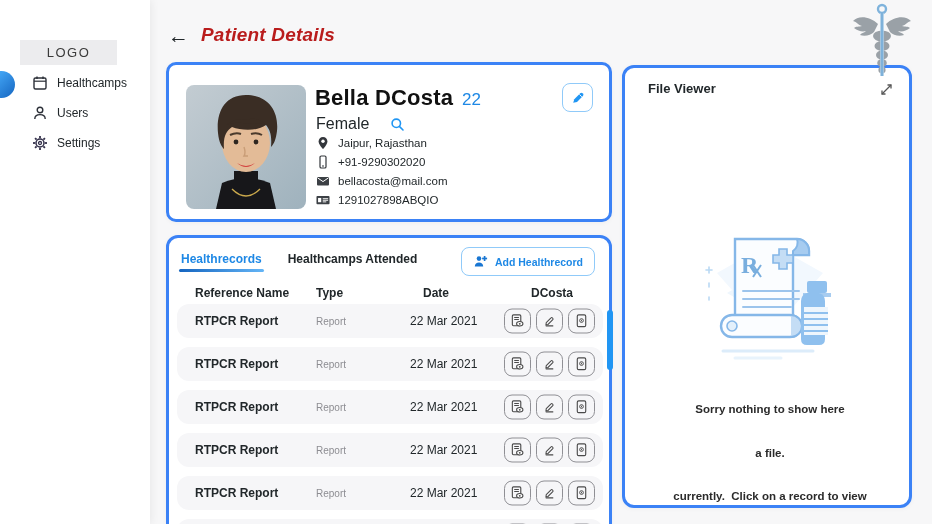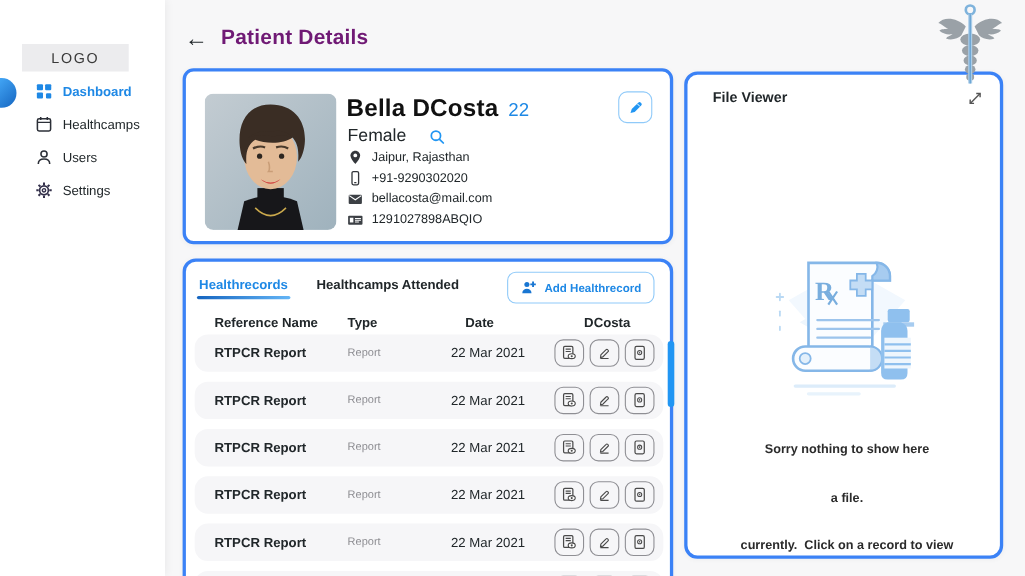--- a/index.html
+++ b/index.html
@@ -18,21 +18,21 @@
               cursor:pointer; }
   .nav-item .ni-icon { width:16px; height:16px; margin-right:9px; display:inline-flex; }
   .nav-item .ni-label { font-size:12px; color:#21272a; font-weight:400; }
   .nav-item.active .ni-label { color:#1e88e5; font-weight:700; }
   .active-marker { position:absolute; left:0; top:71px; width:15px; height:27px;
                    background:linear-gradient(135deg,#42a5f5,#1565c0); border-radius:0 14px 14px 0; }
 
   
   .page-header { position:absolute; left:168px; top:24px; display:flex; align-items:center; gap:12px; }
   .back-arrow { font-size:21px; color:#21272a; cursor:pointer; line-height:1; }
-  .page-title { font-size:19px; font-weight:700; color:#701a75; letter-spacing:0.2px; }
+  .page-title { font-size:19px; font-weight:700; color:#b91c1c; letter-spacing:0.2px;font-style:italic; }
   .caduceus { position:absolute; left:850px; top:2px; z-index:6; }
 
   
   .card { position:absolute; background:#fff; border:3px solid #3b82f6; border-radius:10px;
           box-shadow:0 1px 5px rgba(0,0,0,0.04); }
   .patient-card { left:166px; top:62px; width:446px; height:160px; }
   .records-card { left:166px; top:235px; width:446px; height:470px; border-radius:12px; }
   .fileviewer-card { left:622px; top:65px; width:290px; height:443px; border-radius:12px; }
 
   
@@ -110,31 +110,20 @@
     <line x1="8" y1="6.7" x2="8" y2="8.3" stroke="#4a4a4a" stroke-width="1"></line>
   </symbol>
 </svg>
 
 <div id="stage">
 
   <div class="sidebar">
     <div class="logo-box">LOGO</div>
     <div class="active-marker"></div>
     <div class="nav">
-      <div class="nav-item active">
-        <span class="ni-icon">
-          <svg width="16" height="16" viewBox="0 0 16 16">
-            <rect x="1.5" y="1.5" width="5.6" height="5.6" rx="1" fill="#1e88e5"></rect>
-            <rect x="9" y="1.5" width="5.6" height="5.6" rx="1" fill="#1e88e5"></rect>
-            <rect x="1.5" y="9" width="5.6" height="5.6" rx="1" fill="#1e88e5"></rect>
-            <rect x="9.8" y="9.8" width="4.8" height="4.8" rx="1" fill="#1e88e5"></rect>
-          </svg>
-        </span>
-        <span class="ni-label">Dashboard</span>
-      </div>
       <div class="nav-item">
         <span class="ni-icon">
           <svg width="16" height="16" viewBox="0 0 16 16">
             <rect x="2" y="3" width="12" height="11" rx="1.5" fill="none" stroke="#2c3038" stroke-width="1.4"></rect>
             <line x1="2" y1="6.2" x2="14" y2="6.2" stroke="#2c3038" stroke-width="1.2"></line>
             <line x1="5" y1="1.4" x2="5" y2="4" stroke="#2c3038" stroke-width="1.4"></line>
             <line x1="11" y1="1.4" x2="11" y2="4" stroke="#2c3038" stroke-width="1.4"></line>
           </svg>
         </span>
         <span class="ni-label">Healthcamps</span>

